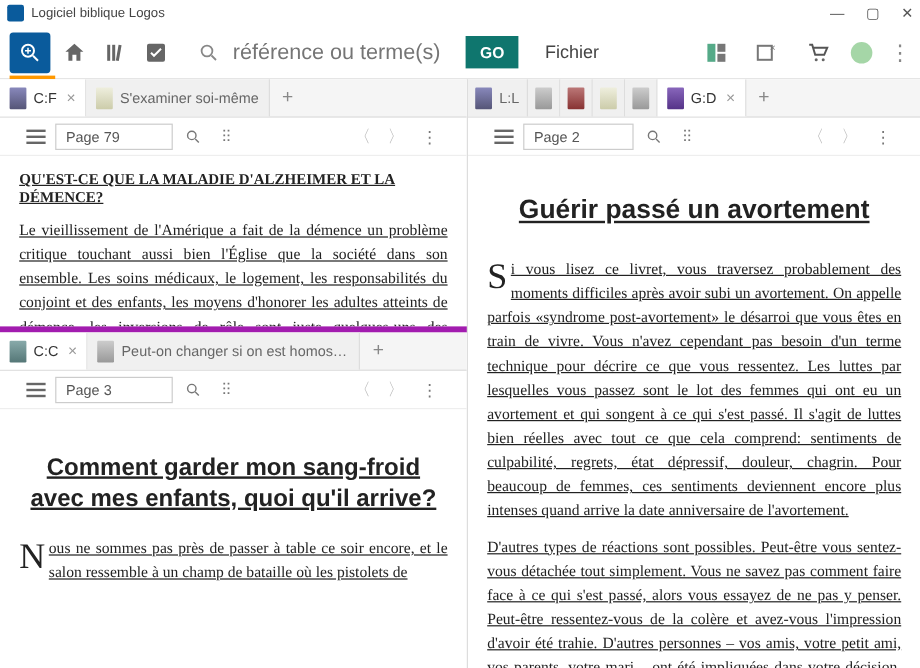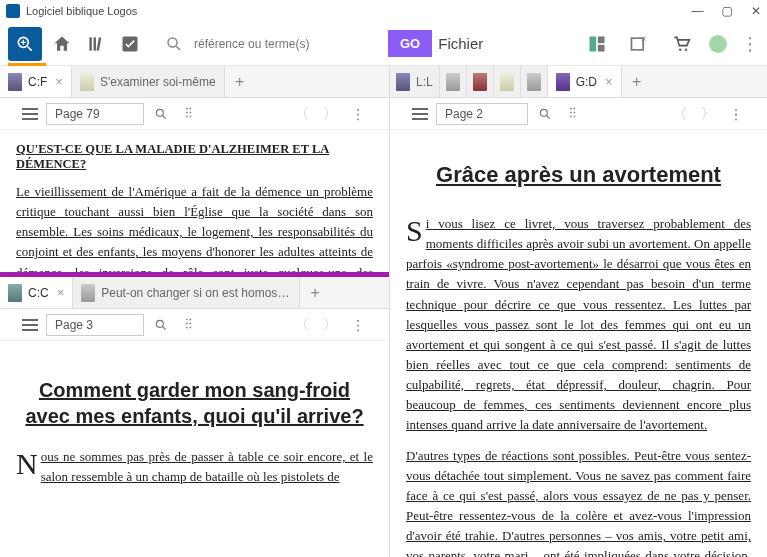--- a/index.html
+++ b/index.html
@@ -12,23 +12,23 @@
   .titlebar .win-controls span { cursor: default; }
   
   
   .toolbar { height: 44px; display: flex; align-items: center; padding: 0 8px; border-bottom: 1px solid #e5e5e5; gap: 6px; }
   .brand { width: 34px; height: 34px; background: #0a5b9c; border-radius: 3px; display: flex; align-items: center; justify-content: center; }
   .brand svg { width: 20px; height: 20px; }
   .tb-icon { width: 28px; height: 28px; display: flex; align-items: center; justify-content: center; color: #666; cursor: pointer; }
   .tb-icon svg { width: 20px; height: 20px; }
   .search-wrap { display: flex; align-items: center; margin-left: 10px; flex: 0 0 auto; }
   .search-btn { width: 28px; height: 28px; display: flex; align-items: center; justify-content: center; color: #888; }
-  .search-input { border: none; outline: none; font-size: 12px; color: #7f1d1d; width: 200px; padding: 4px 6px; }
-  .go-btn { background: #8b5cf6; color: #fff; border: none; padding: 6px 12px; font-size: 13px; font-weight: 600; cursor: pointer; }
-  .file-menu { font-size: 15px; color: #444; cursor: pointer; }
+  .search-input { border: none; outline: none; font-size: 18px; color: #7f1d1d; width: 200px; padding: 4px 6px; }
+  .go-btn { background: #0f766e; color: #fff; border: none; padding: 6px 12px; font-size: 13px; font-weight: 600; cursor: pointer; }
+  .file-menu { margin-left: 16px; font-size: 15px; color: #444; cursor: pointer; }
   .tb-right { margin-left: auto; display: flex; align-items: center; gap: 14px; }
   .user-dot { width: 18px; height: 18px; border-radius: 50%; background: #a5d6a7; }
   .more-dots { color: #888; font-size: 18px; }
   .accent-line { height: 3px; width: 38px; background: #ff9800; margin-left: 8px; margin-top: -3px; }
   
   
   .workspace { display: flex; height: calc(557px - 22px - 44px); }
   .left-col { width: 390px; display: flex; flex-direction: column; border-right: 1px solid #ddd; }
   .right-col { flex: 1; display: flex; flex-direction: column; }
   
@@ -264,20 +264,20 @@
               <line x1="15" y1="15" x2="20" y2="20" stroke="#777" stroke-width="2"></line>
             </svg>
         </div>
         <div class="ctrl-icon">⫶⫶</div>
         <div style="flex:1"></div>
         <div class="ctrl-icon nav-arrows">〈</div>
         <div class="ctrl-icon nav-arrows">〉</div>
         <div class="ctrl-icon">⋮</div>
       </div>
       <div class="content">
-        <div class="title">Grâce après un avortement</div>
+        <div class="title">Guérir passé un avortement</div>
         <p><span class="dropcap">S</span><span>i vous lisez ce livret, vous traversez probablement des moments difficiles après avoir subi un avortement. On appelle parfois «syndrome post-avortement» le désarroi que vous êtes en train de vivre. Vous n'avez cependant pas besoin d'un terme technique pour décrire ce que vous ressentez. Les luttes par lesquelles vous passez sont le lot des femmes qui ont eu un avortement et qui songent à ce qui s'est passé. Il s'agit de luttes bien réelles avec tout ce que cela comprend: sentiments de culpabilité, regrets, état dépressif, douleur, chagrin. Pour beaucoup de femmes, ces sentiments deviennent encore plus intenses quand arrive la date anniversaire de l'avortement.</span></p>
         <p>D'autres types de réactions sont possibles. Peut-être vous sentez-vous détachée tout simplement. Vous ne savez pas comment faire face à ce qui s'est passé, alors vous essayez de ne pas y penser. Peut-être ressentez-vous de la colère et avez-vous l'impression d'avoir été trahie. D'autres personnes – vos amis, votre petit ami, vos parents, votre mari – ont été impliquées dans votre décision. Peut-être vous ont-elles laissée tomber.</p>
       </div>
     </div>
   </div>
 
 </div>
 
 </body></html>

